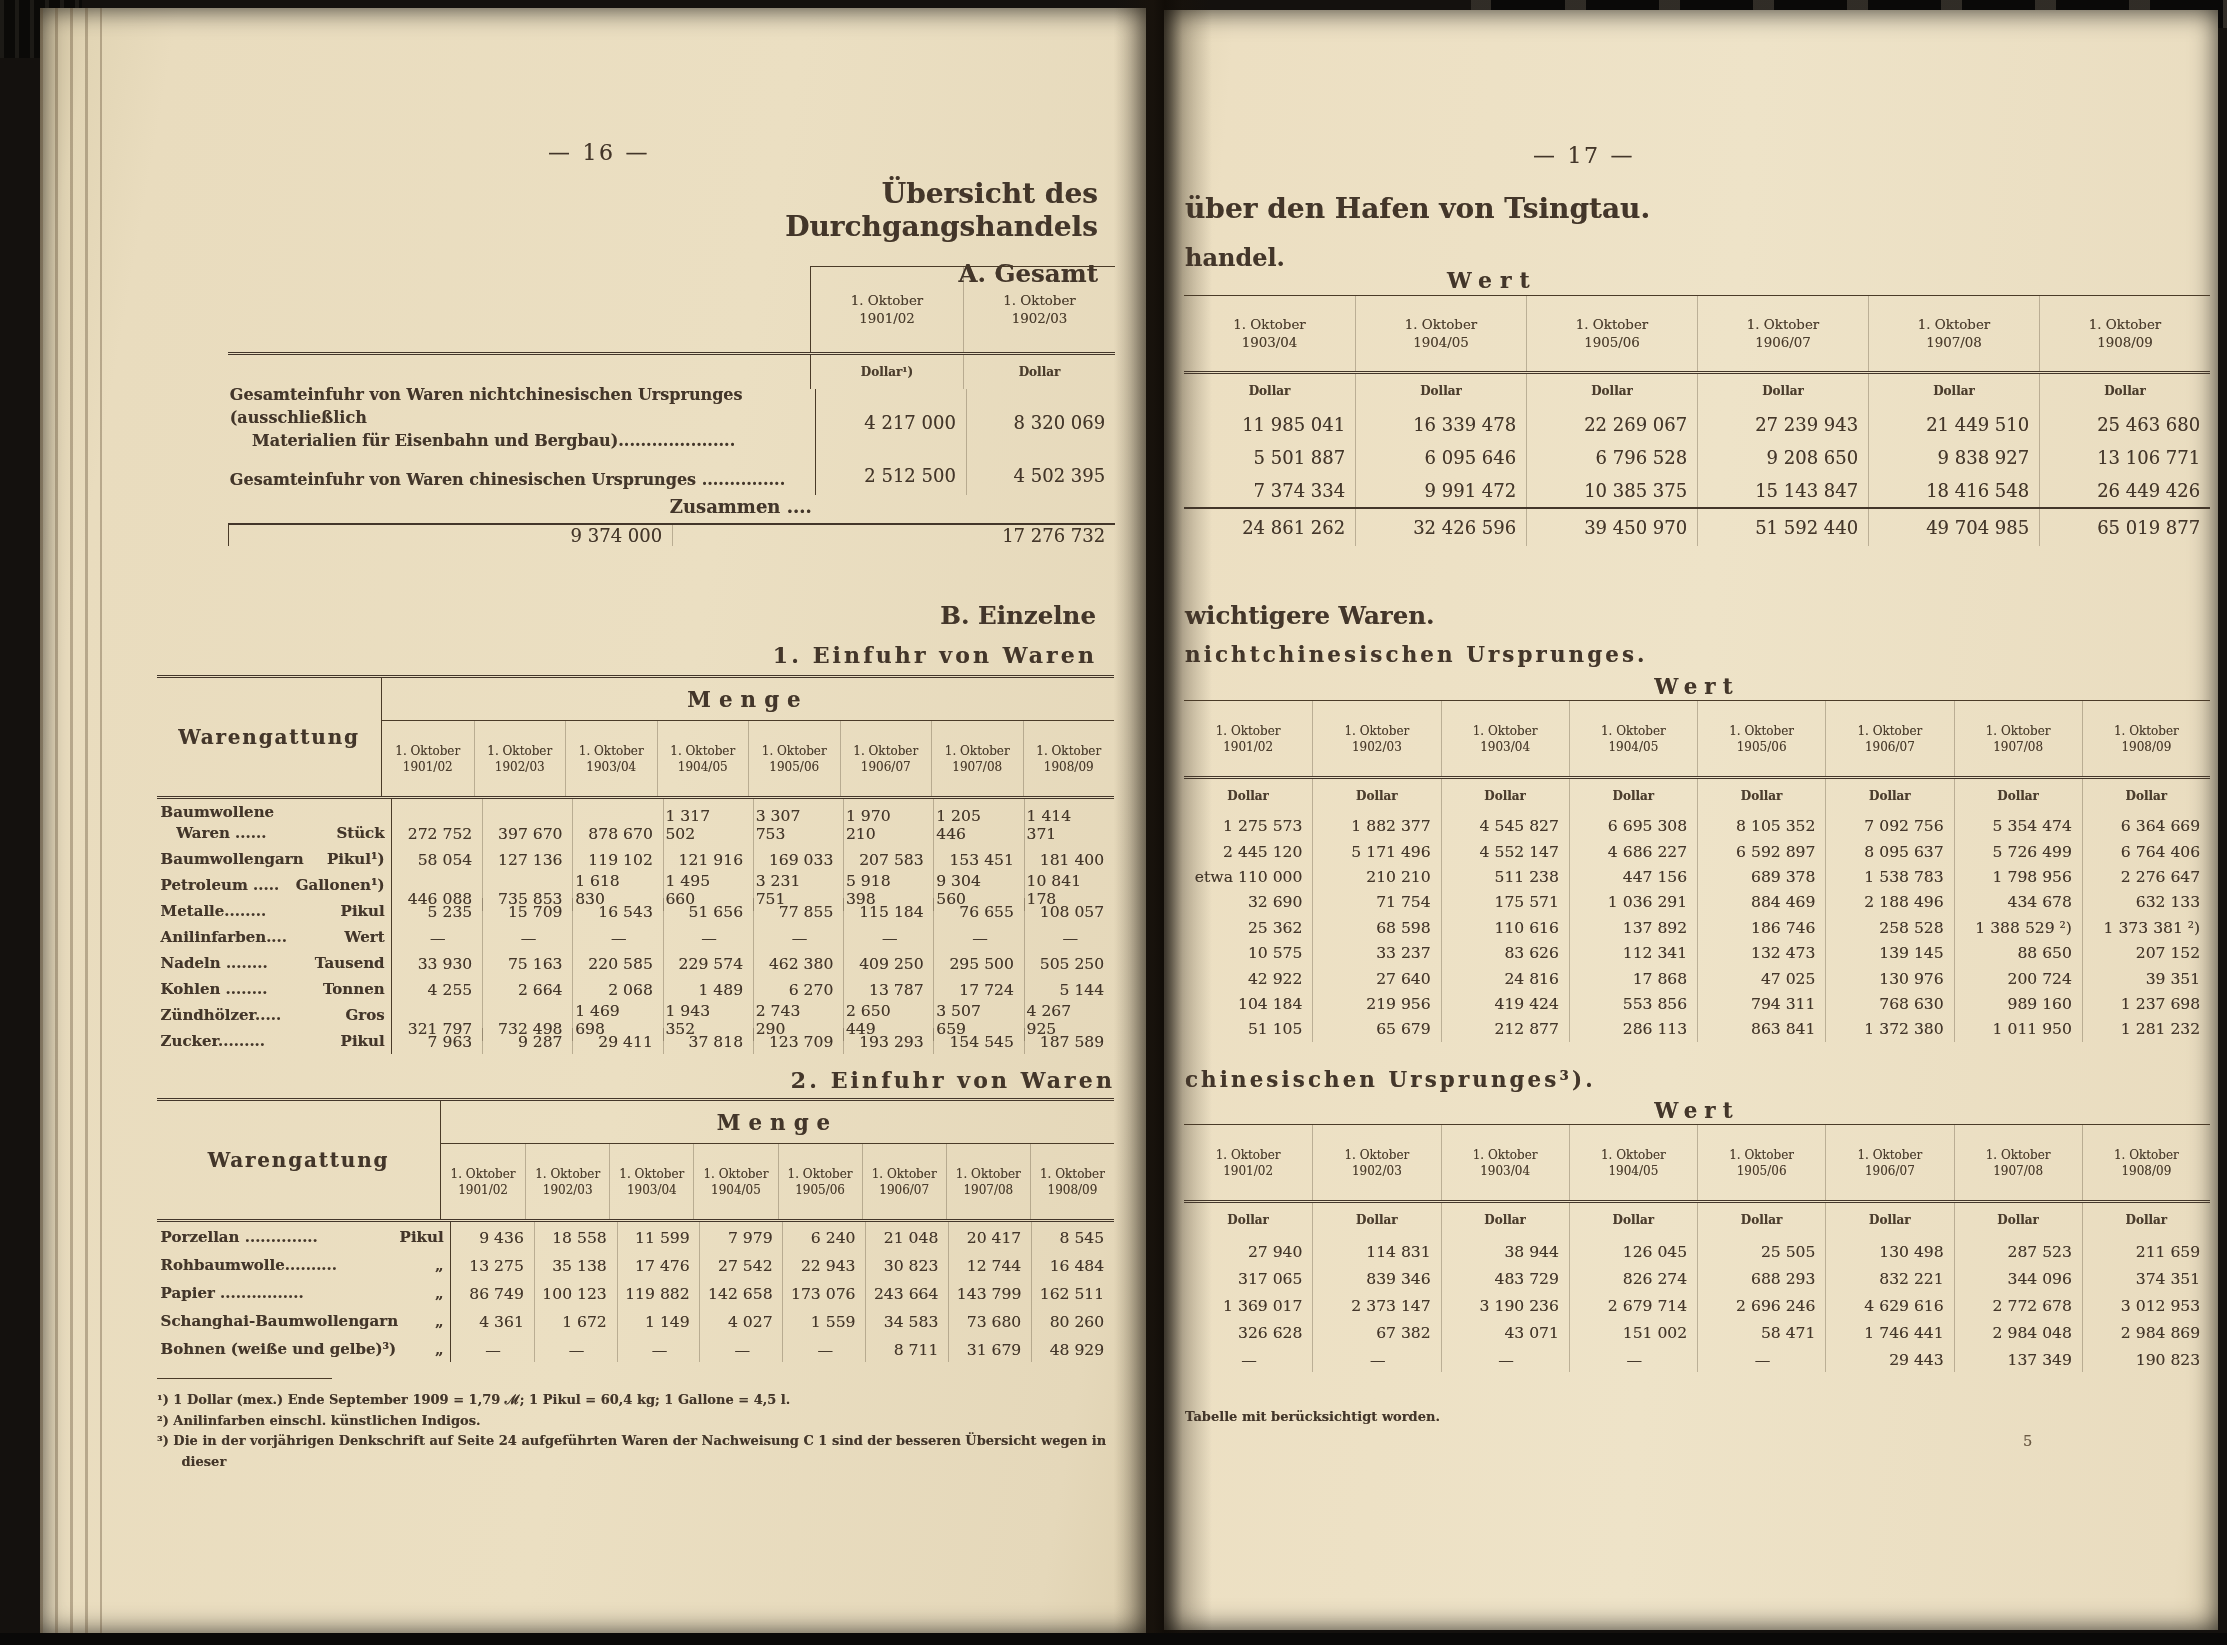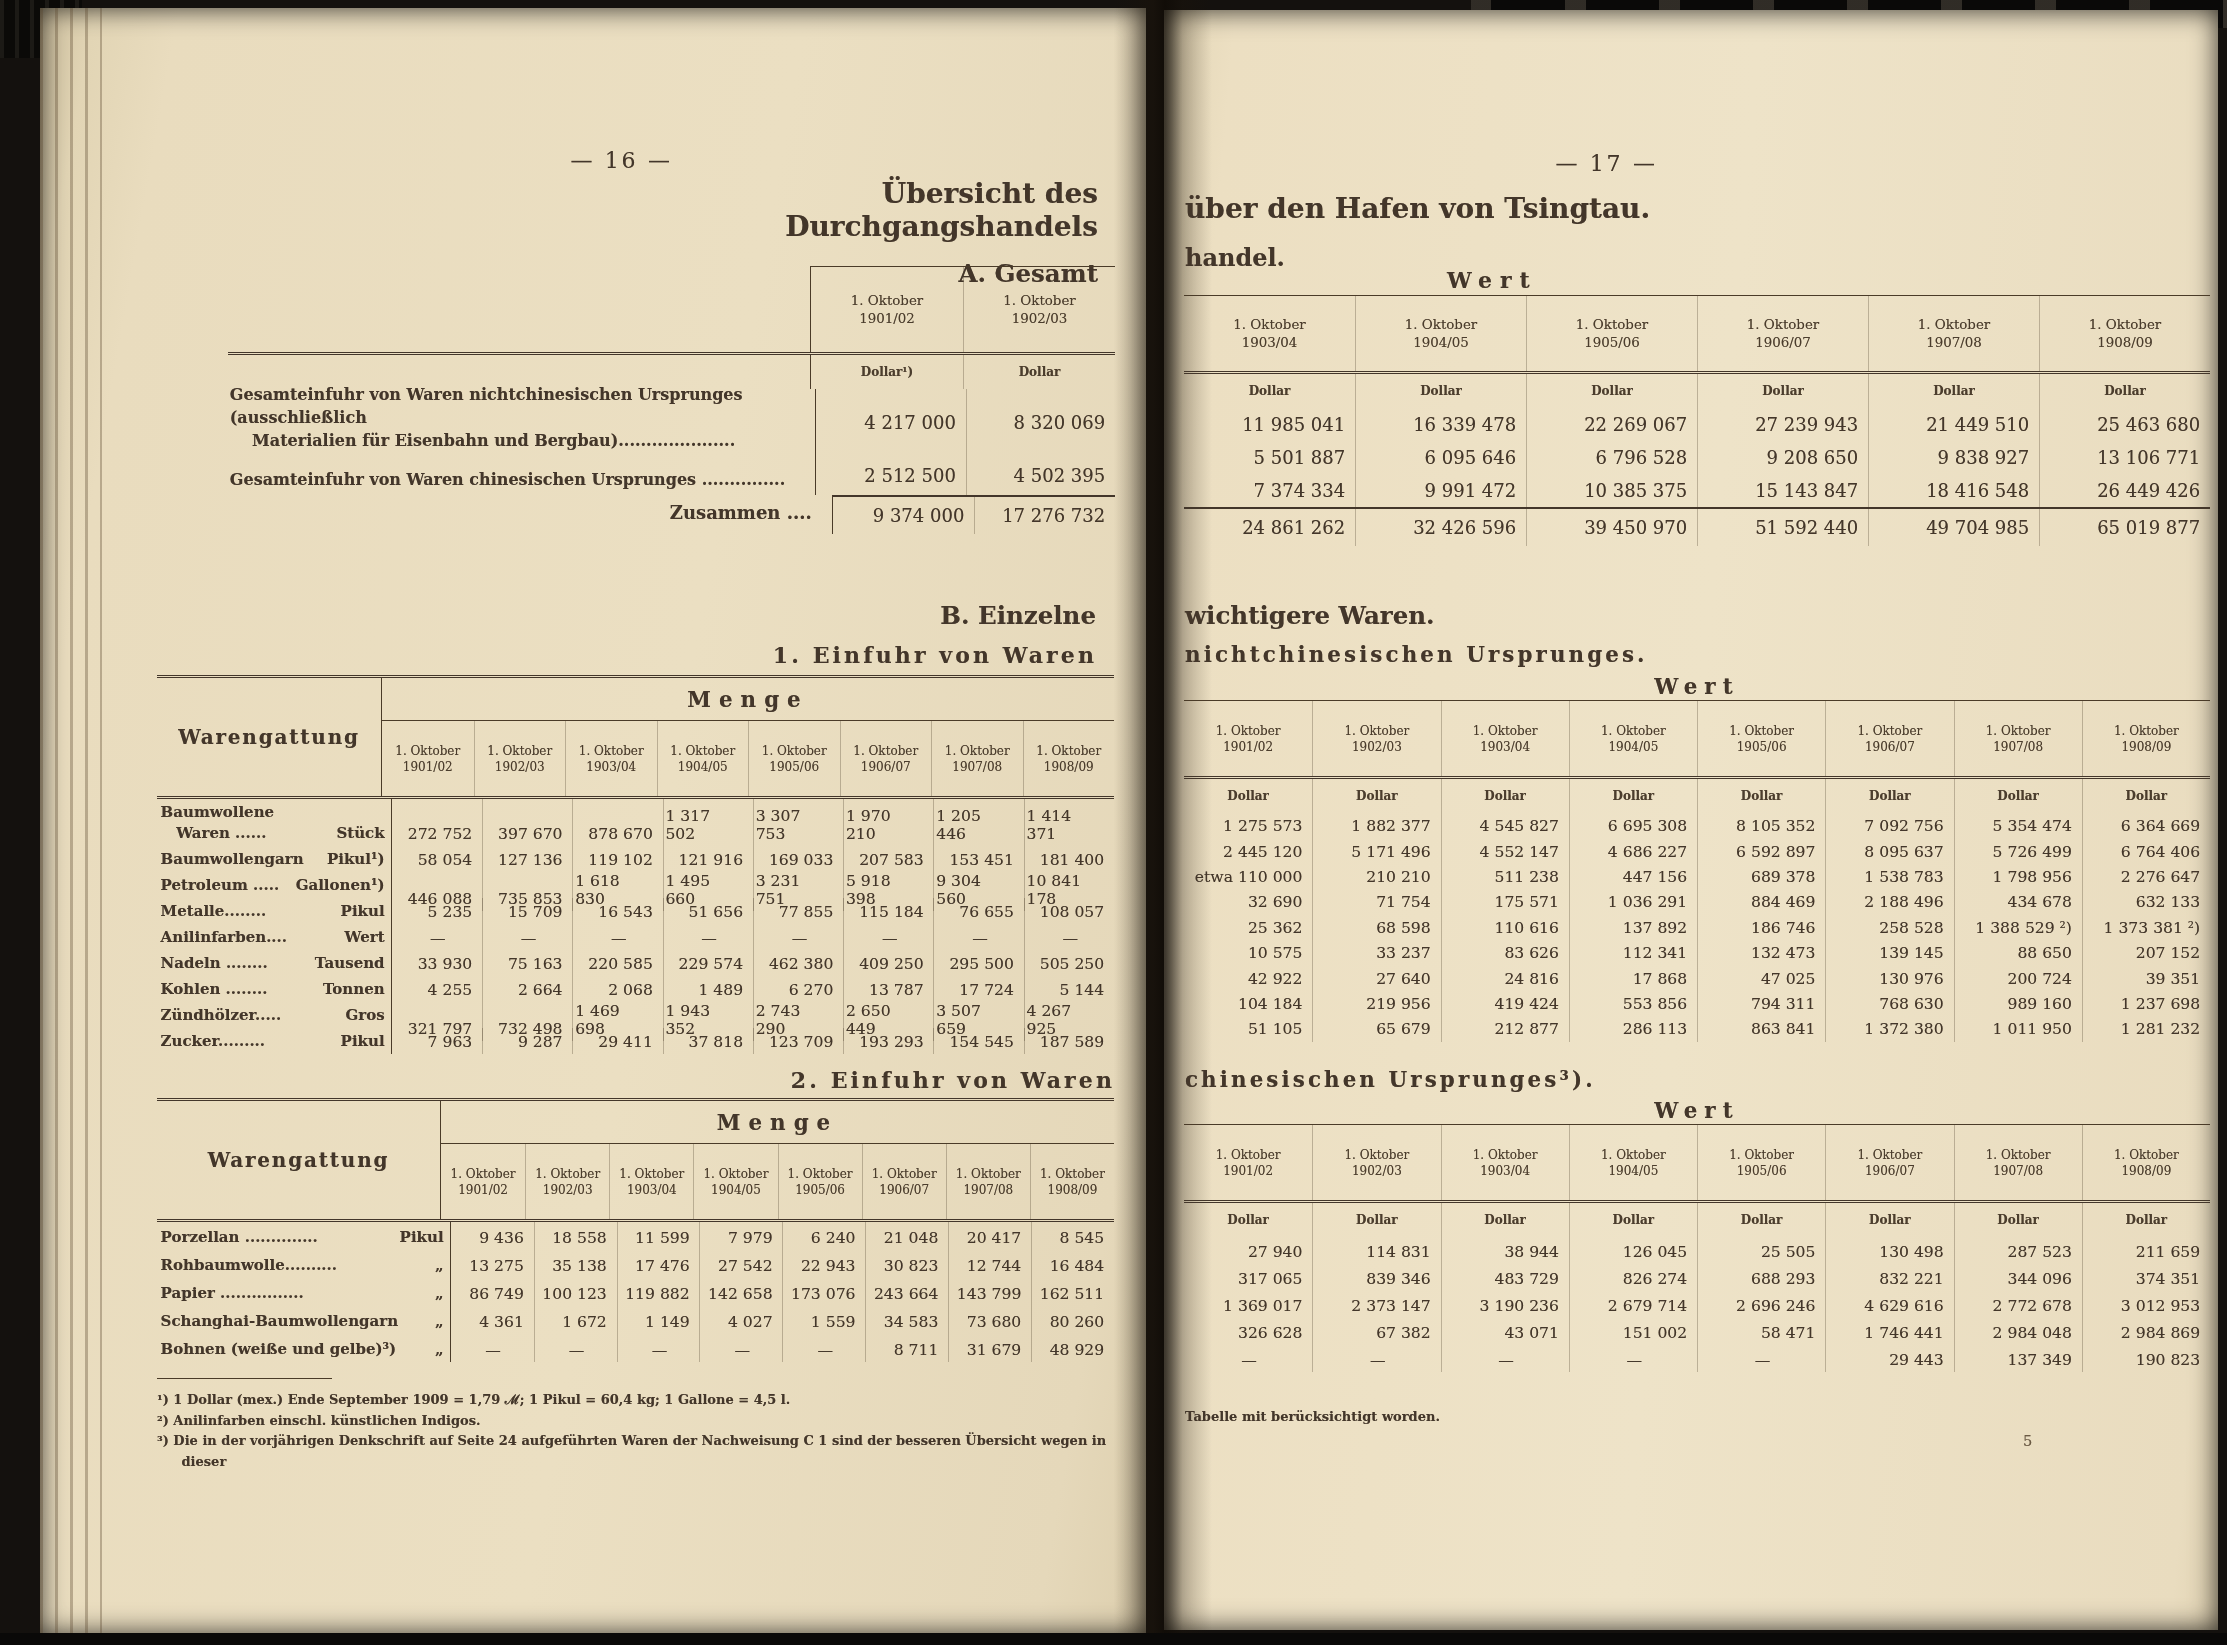--- a/index.html
+++ b/index.html
@@ -43,21 +43,21 @@
   
   .ta{left:228px;top:266px;width:887px;}
   .ta-row,.ta-head,.ta-units{display:flex;}
   .ta-lab{width:582px;}
   .ta-vals{flex:1;border-left:1.3px solid #4a3b28;}
   .ta-head{height:86px;border-bottom:3.1px double #43362a;}
   .ta-head .ta-vals{border-top:0.9px solid #4a3b28;}
   .ta-units{height:34px;}
   .ta-row.r1{height:67px;}
   .ta-row.rx{height:39px;}
-  .ta-row.total{height:39px;}
+  .ta-row.total{height:39px;flex-direction:column;}
   .ta-row.total .ta-vals{border-top:2.7px double #43362a;}
   .lab-text{font-size:16px;display:flex;align-items:flex-end;padding:0 3.6px 4.5px 1.8px;
             white-space:pre-wrap;line-height:23px;font-weight:700;}
   .total-lab{justify-content:flex-end;padding-right:20.5px;font-size:18px;align-items:center;}
 
   
   .mt{left:157px;width:957px;border-top:3.1px double #43362a;}
   .mt-head{display:flex;border-bottom:3.1px double #43362a;}
   .mt-wg{display:flex;align-items:center;justify-content:center;font-size:20px;letter-spacing:1.8px;}
   .mt-right{flex:1;border-left:1.3px solid #4a3b28;}
@@ -85,21 +85,21 @@
   .w-years{height:75px;}
   .w-dollar{height:34px;border-top:3.1px double #43362a;}
   .w-row{height:25.4px;}
   .wa .w-row{height:33px;}
   .wa .w-row.topline{border-top:2.7px double #43362a;height:37px;}
   .wt2 .w-row{height:27px;}
   .wa-wert{height:28px;padding-left:263px;font-size:22px;letter-spacing:8px;font-weight:700;}
   .wt-wert{height:26px;text-align:center;font-size:21.4px;letter-spacing:7.1px;font-weight:700;}
 
   
-  .pgnum{font-size:22px;text-align:center;letter-spacing:2.7px;margin-top:8px;}
+  .pgnum{font-size:22px;text-align:left;letter-spacing:2.7px;}
   .h-title{font-size:28px;}
   .h-sub{font-size:24.5px;}
   .h-spaced{letter-spacing:3.1px;}
   .fnrule{left:157px;top:1378px;width:175px;border-top:1.3px solid #4a3b28;height:0;}
   .fn{font-size:13px;line-height:20.5px;padding-left:24.5px;text-indent:-24.5px;font-weight:600;}
   .sig{font-size:14.7px;color:#6b5a44;}
 </style>
 </head>
 <body>
 

